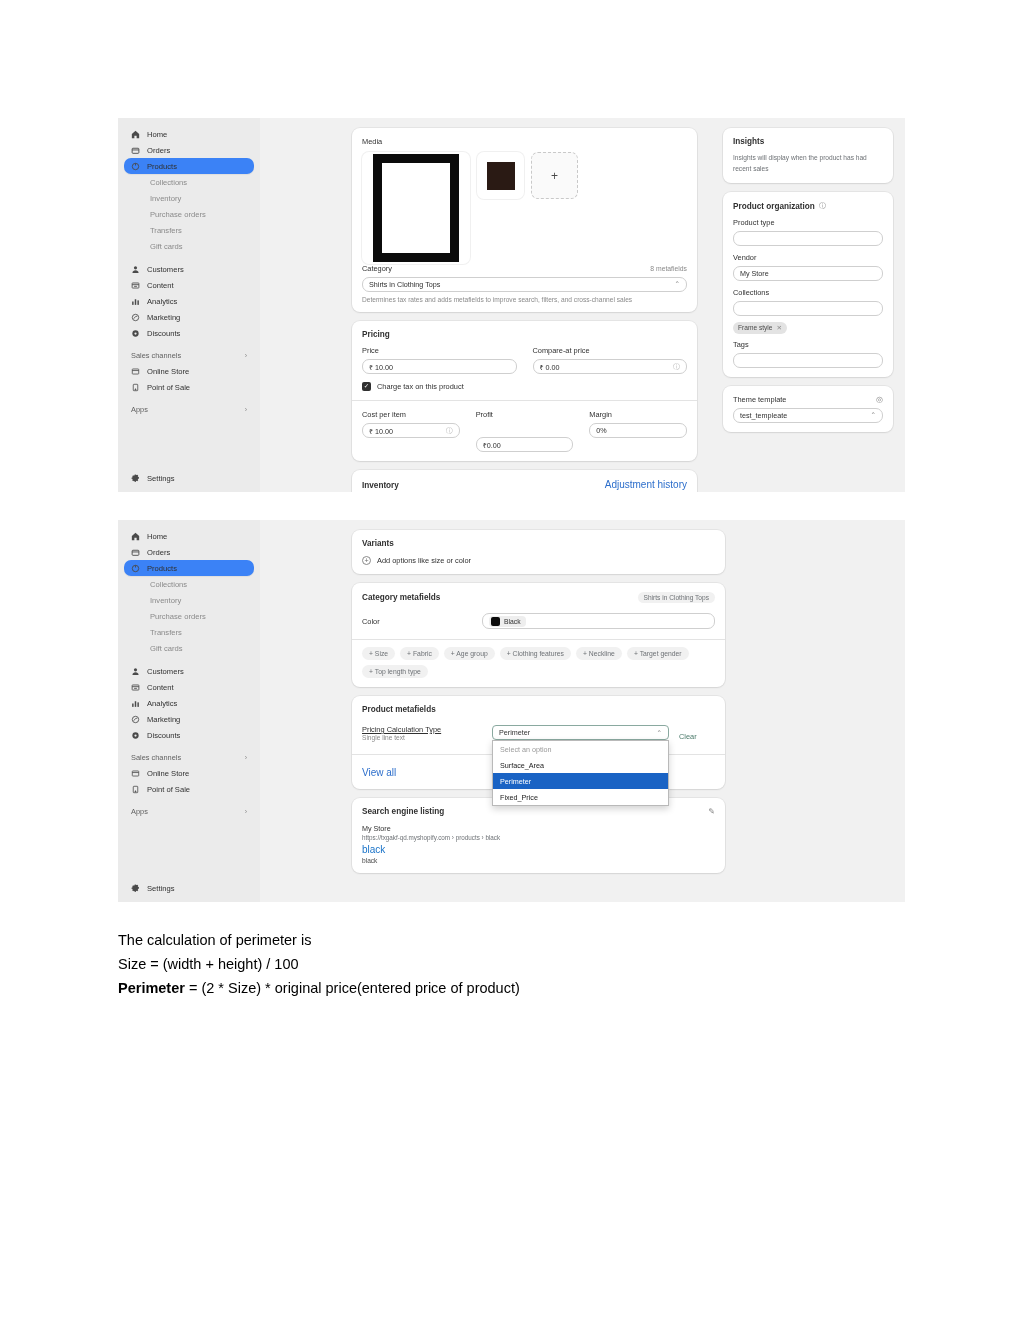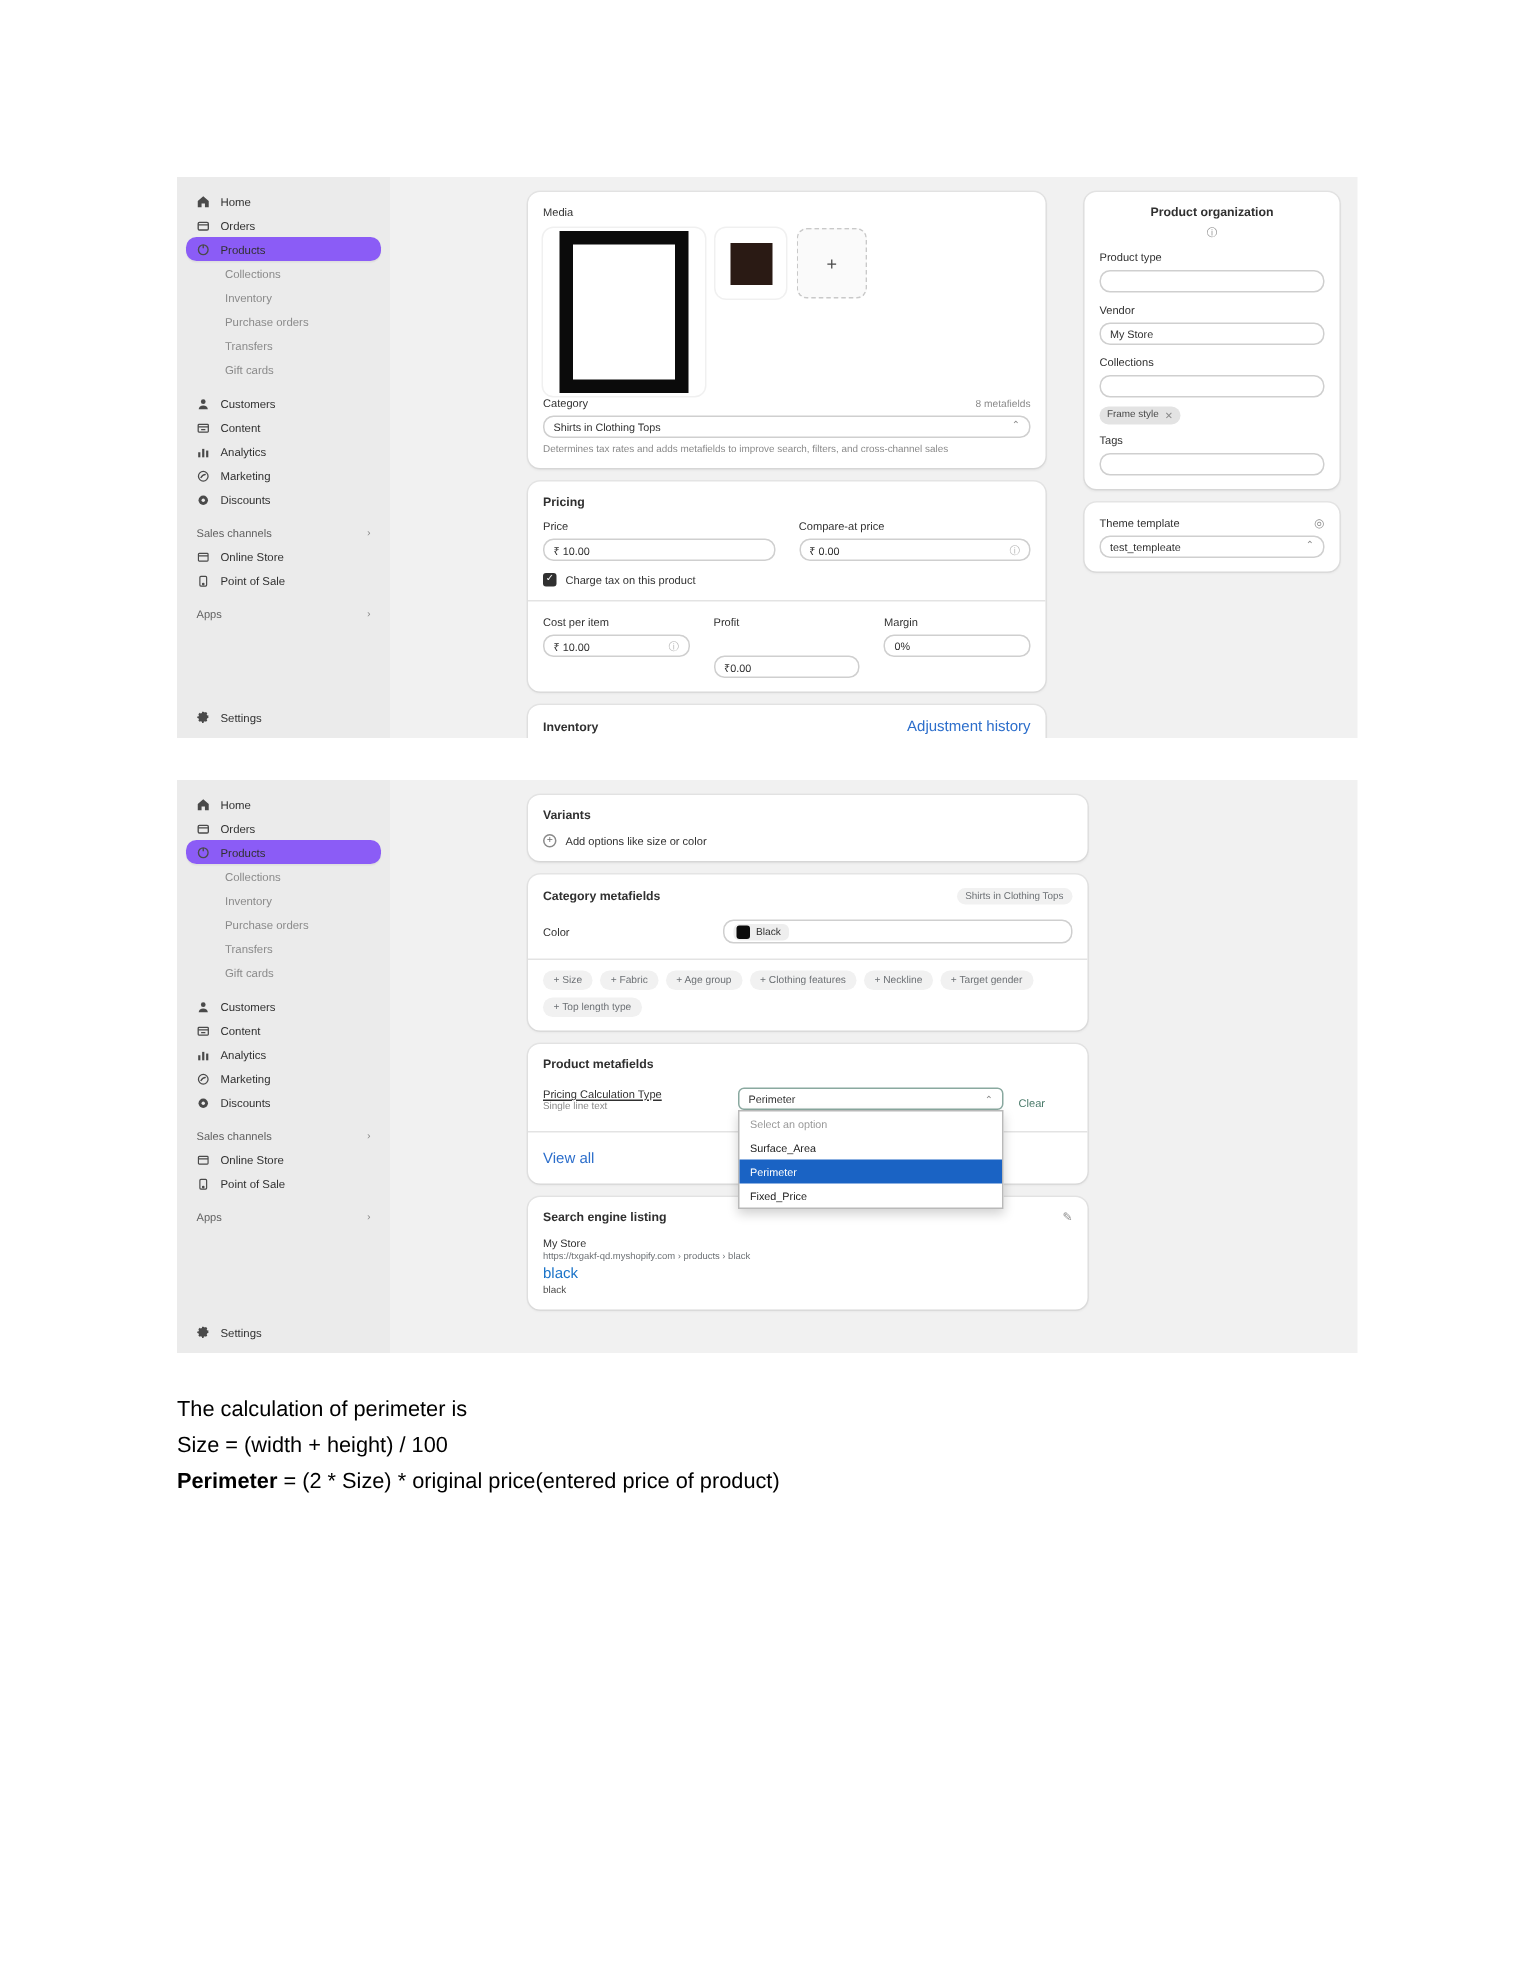--- a/index.html
+++ b/index.html
@@ -26,21 +26,21 @@
     padding: 8px 6px 0 6px;
     position: relative;
     font-size: 7.6px;
     text-align: center;
   }
   .nav-item {
     display:flex; align-items:center; gap:7px;
     height: 16px; padding: 0 7px; margin-bottom: 0px;
     border-radius: 7px; color: #303030; white-space: nowrap;
   }
-  .nav-item.active { background:#8b5cf6; box-shadow: 0 1px 1px rgba(0,0,0,.06); }
+  .nav-item.active { background:#3b82f6; box-shadow: 0 1px 1px rgba(0,0,0,.06); }
   .nav-item.sub { padding-left: 26px; color:#8a8a8a; }
   .nav-icon { width:9px; height:9px; flex:0 0 9px; display:block; color:#4a4a4a; }
   .nav-icon svg { width:9px; height:9px; display:block; }
   .nav-sep { height:7px; }
   .nav-group-head {
     display:flex; align-items:center; justify-content:space-between;
     padding: 0 7px; height:15px; color:#616161; font-size:7.4px;
   }
   .chev { color:#8a8a8a; font-size:7px; line-height:1; }
   .settings-row { position:absolute; left:6px; right:6px; bottom:6px; }
@@ -392,23 +392,27 @@
 
         <div class="card" style="padding-bottom:14px;">
           <div style="display:flex; align-items:baseline; justify-content:space-between;">
             <span class="card-title">Inventory</span>
             <span class="link">Adjustment history</span>
           </div>
         </div>
       </div>
 
       <div class="rail">
-
         <div class="card">
-          <div style="display:flex; align-items:center; gap:4px;flex-direction:column;">
+          <div class="card-title">Insights</div>
+          <div class="sublbl" style="margin-top:6px; line-height:11px; color:#6d7175;">Insights will display when the product has had recent sales</div>
+        </div>
+
+        <div class="card">
+          <div style="display:flex; align-items:center; gap:4px;">
             <span class="card-title">Product organization</span>
             <span style="color:#8a8a8a; font-size:7px;">ⓘ</span>
           </div>
 
           <div class="lbl" style="margin-top:7px;">Product type</div>
           <div class="inp" style="margin-top:4px;">
             <span></span>
           </div>
 
           <div class="lbl" style="margin-top:7px;">Vendor</div>

